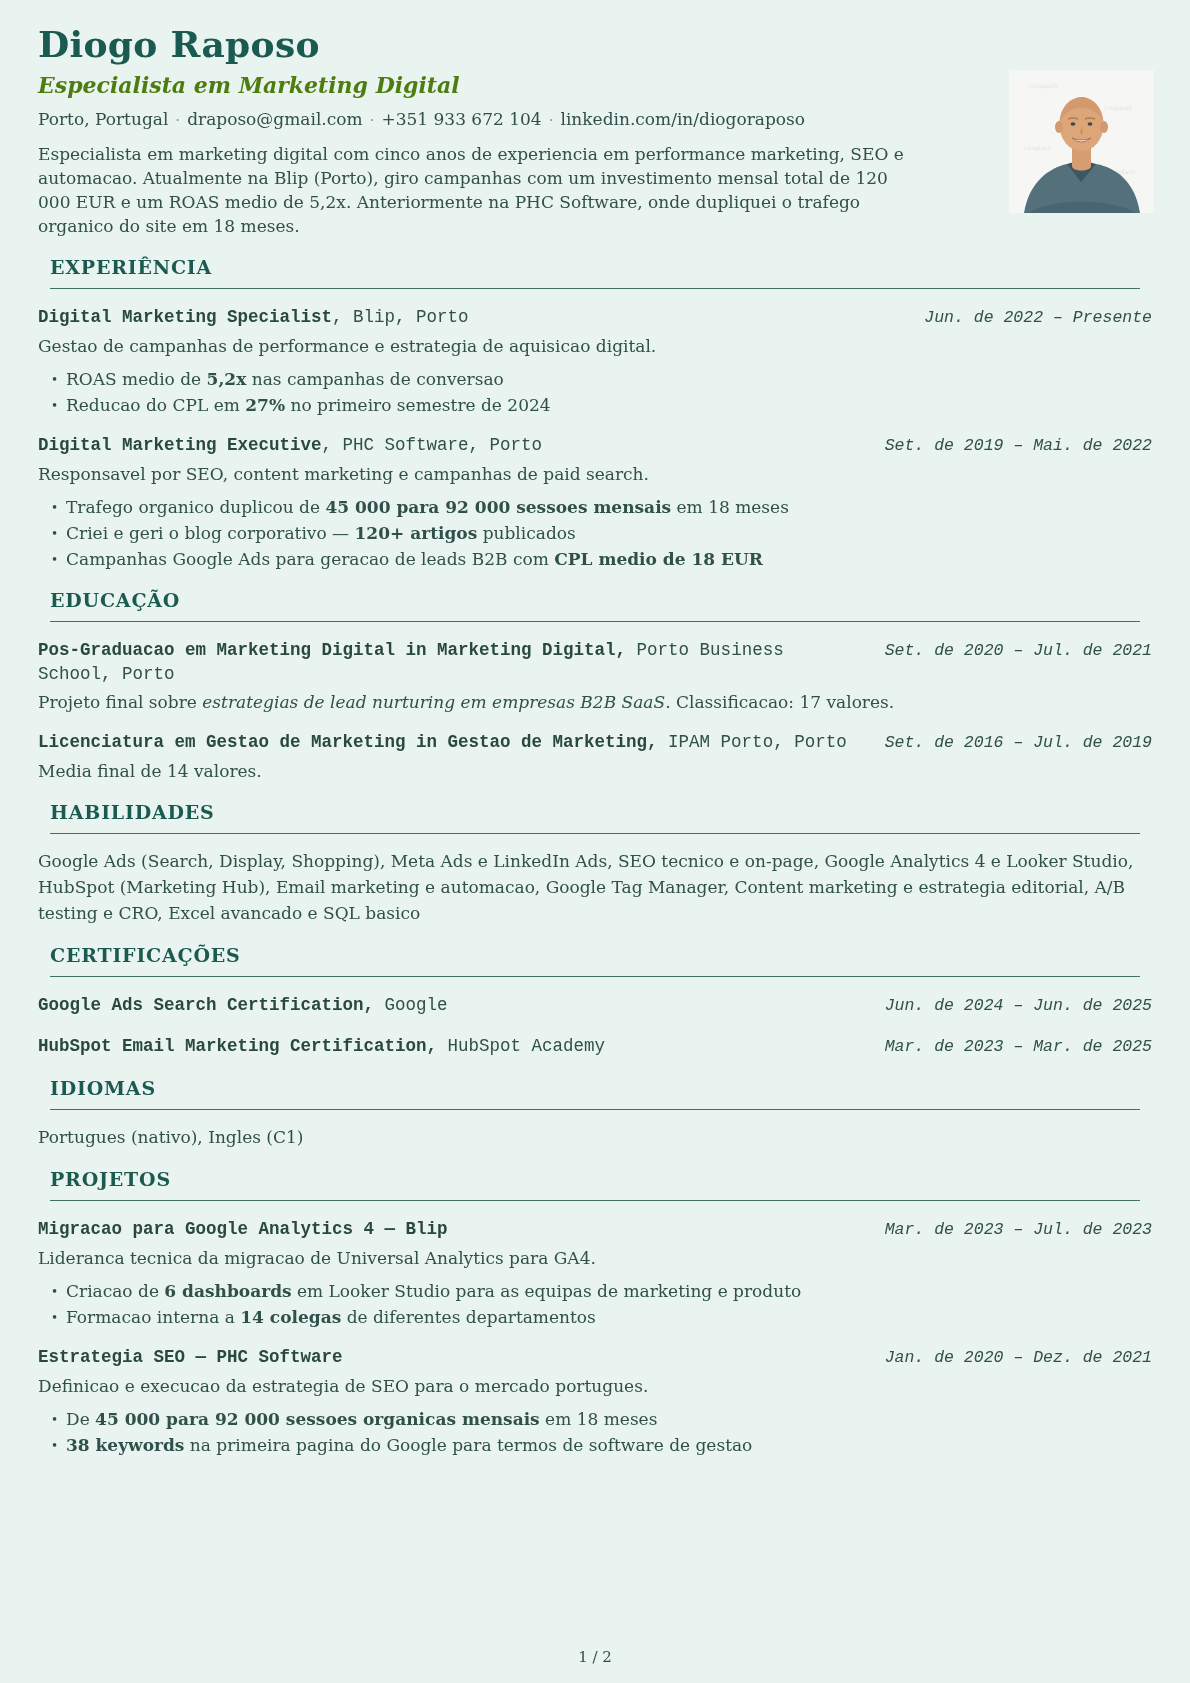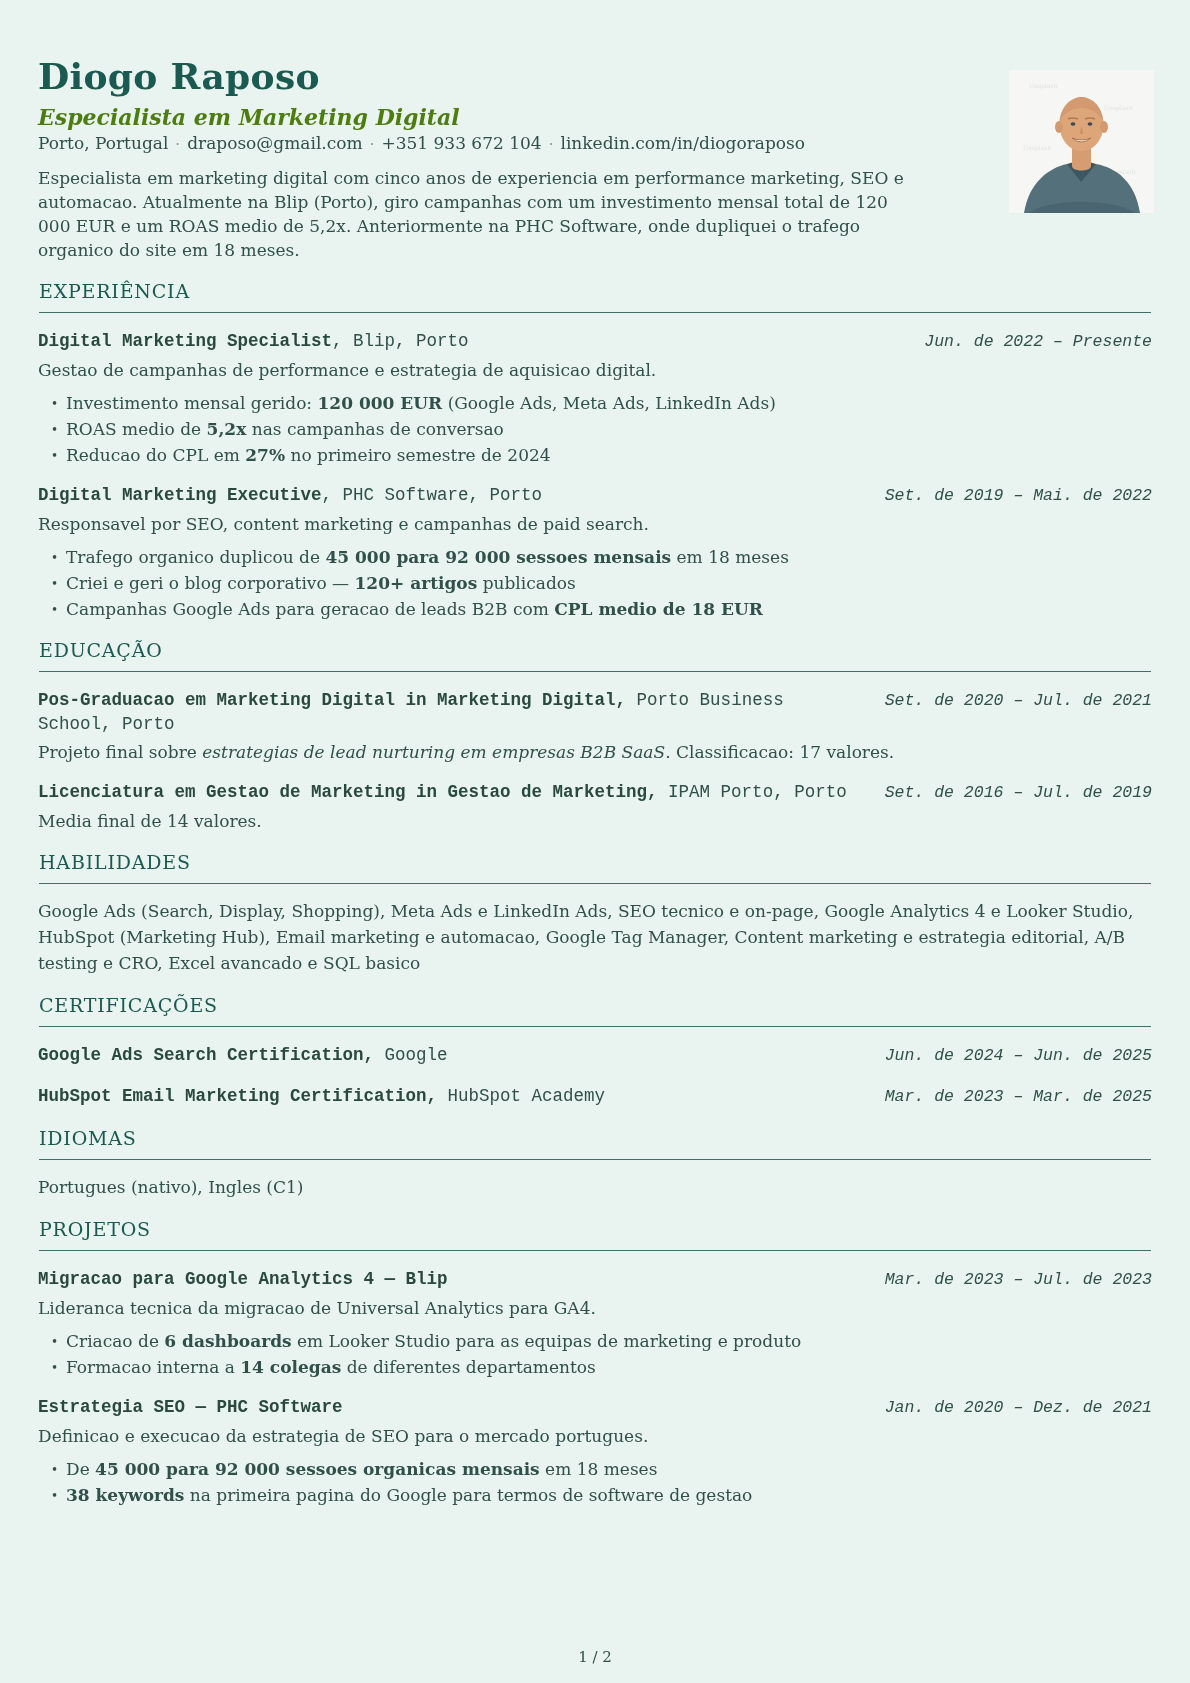--- a/index.html
+++ b/index.html
@@ -4,37 +4,37 @@
 <style>
   html,body{margin:0;padding:0;}
   body{
     width:1190px;height:1683px;
     background:#e9f3ef;
     font-family:"DejaVu Serif","Liberation Serif",serif;
     color:#30504a;
     position:relative;
     overflow:hidden;
   }
-  .page{padding:56px 38px 0 38px;position:relative;}
+  .page{padding:24px 38px 0 38px;position:relative;}
   .name{
     font-size:36px;font-weight:bold;color:#1b5a50;
     margin:0;line-height:40px;letter-spacing:.3px;
   }
   .job-title{
     font-size:22px;font-style:italic;font-weight:600;color:#4d7c0f;
     margin:7px 0 0 0;line-height:28px;
   }
-  .contact{font-size:17px;line-height:24px;color:#30504a;}
+  .contact{font-size:17px;margin-top:8px;line-height:24px;color:#30504a;}
   .contact .sep{opacity:.55;padding:0 7px;font-size:15px;}
   .summary{font-size:17px;line-height:24px;margin:10px 0 0 0;max-width:885px;}
   .photo-wrap{position:absolute;left:1009px;top:70px;width:145px;height:143px;}
   section{margin-top:18px;}
   .sec-title{
-    font-size:19px;font-weight:normal;color:#1b5a50;
-    letter-spacing:.8px;margin:1px;line-height:22px;
+    font-size:19px;font-weight:bold;color:#1b5a50;
+    letter-spacing:.8px;margin:12px;line-height:22px;
     padding-bottom:10px;border-bottom:1.5px solid #40706
     6;
   }
   .sec-title{border-bottom:1.5px solid #407066;}
   .paragraph{font-size:17px;line-height:26px;margin:14px 0 0 0;}
   .entry{margin-top:16px;}
   .entry-head{display:flex;justify-content:space-between;align-items:baseline;line-height:24px;font-family:Liberation Mono, monospace;}
   .entry-title{font-size:17.5px;}
   .entry-title strong{color:#29493f;}
   .entry-date{font-style:italic;font-size:16.5px;white-space:nowrap;padding-left:20px;}
@@ -101,21 +101,20 @@
   <main id="sections-root">
       <section>
         <h2 class="sec-title">EXPERIÊNCIA</h2>
         <div class="entry">
           <div class="entry-head">
             <div class="entry-title"><strong>Digital Marketing Specialist</strong>, Blip, Porto</div>
             <div class="entry-date">Jun. de 2022 – Presente</div>
           </div>
           <p class="entry-desc">Gestao de campanhas de performance e estrategia de aquisicao digital.</p>
           <ul class="bullets">
-            <li>Investimento mensal gerido: <strong>120 000 EUR</strong> (Google Ads, Meta Ads, LinkedIn Ads)</li>
             <li>ROAS medio de <strong>5,2x</strong> nas campanhas de conversao</li>
             <li>Reducao do CPL em <strong>27%</strong> no primeiro semestre de 2024</li>
           </ul>
         </div>
         <div class="entry">
           <div class="entry-head">
             <div class="entry-title"><strong>Digital Marketing Executive</strong>, PHC Software, Porto</div>
             <div class="entry-date">Set. de 2019 – Mai. de 2022</div>
           </div>
           <p class="entry-desc">Responsavel por SEO, content marketing e campanhas de paid search.</p>

